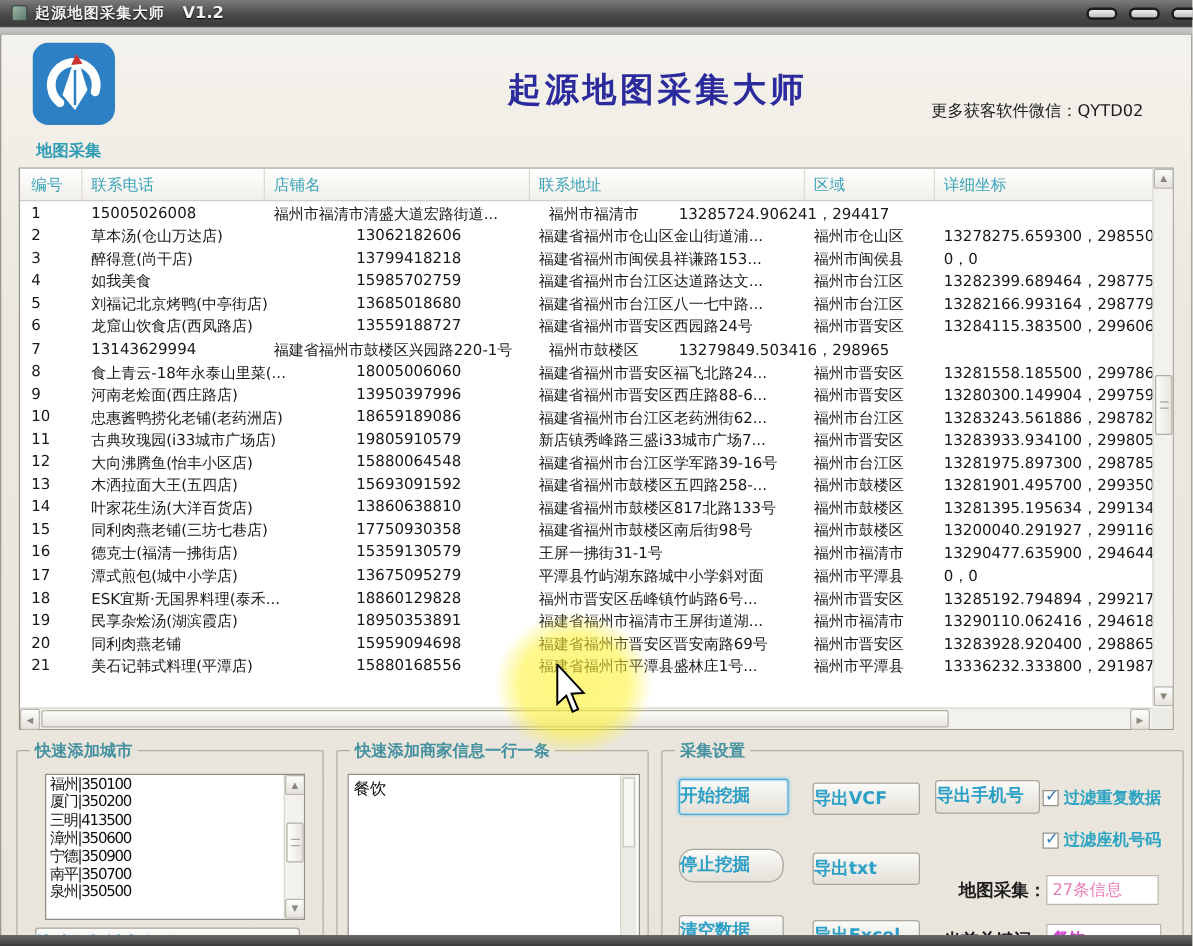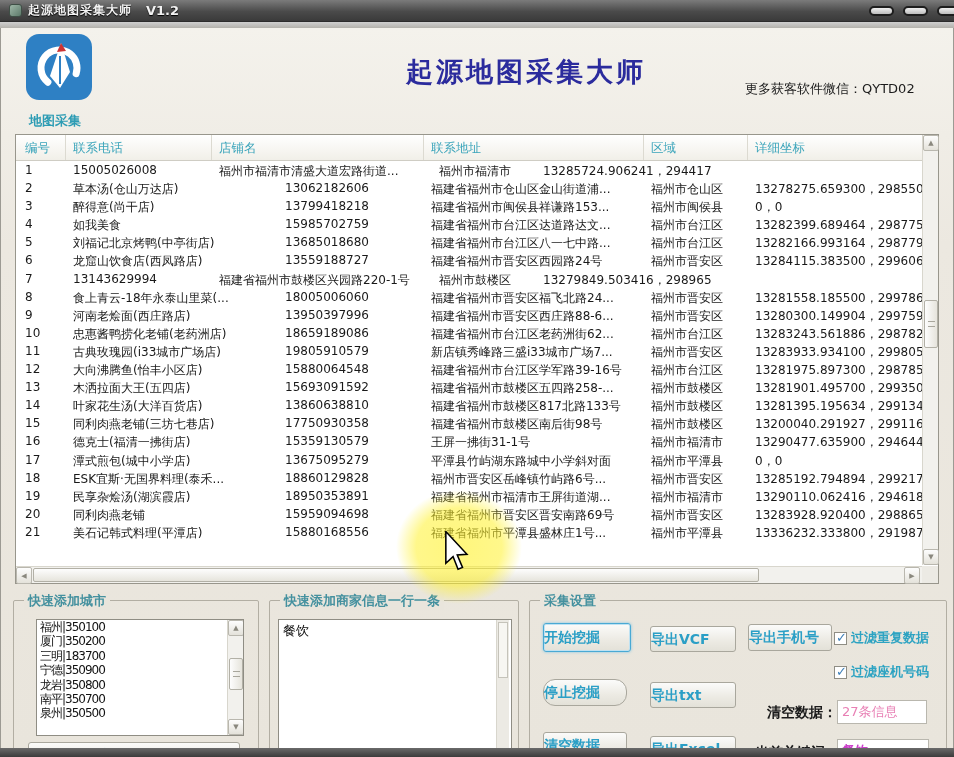--- a/index.html
+++ b/index.html
@@ -343,23 +343,23 @@
       </div>
       <div class="corner"></div>
     </div>
 
     <div class="groupbox gb-city">
       <span class="gb-title">快速添加城市</span>
       <div class="citylist">
         <div id="city-items">
             <div class="cityitem">福州|350100</div>
             <div class="cityitem">厦门|350200</div>
-            <div class="cityitem">三明|183700</div>
+            <div class="cityitem">三明|413500</div>
+            <div class="cityitem">漳州|350600</div>
             <div class="cityitem">宁德|350900</div>
-            <div class="cityitem">龙岩|350800</div>
             <div class="cityitem">南平|350700</div>
             <div class="cityitem">泉州|350500</div>
           </div>
         <div class="lb-scroll">
           <div class="sbtn up">▲</div>
           <div class="lb-thumb"></div>
           <div class="sbtn down">▼</div>
         </div>
       </div>
       <div class="btn city-add-btn">快速添加城市名称</div>
@@ -386,21 +386,21 @@
 
       <div class="checkbox cb1 checked">
         <span class="cb-box"></span>
         <span class="cb-label">过滤重复数据</span>
       </div>
       <div class="checkbox cb2 checked">
         <span class="cb-box"></span>
         <span class="cb-label">过滤座机号码</span>
       </div>
 
-      <div class="stat-label lbl-query">清空数据：</div>
+      <div class="stat-label lbl-query">地图采集：</div>
       <div class="field fld-query">27条信息</div>
       <div class="stat-label lbl-keyword">当前关键词：</div>
       <div class="field fld-keyword">餐饮</div>
     </div>
 
   </div>
 
   <div class="bottomedge"></div>
 
   <div class="hl-circle"></div>

